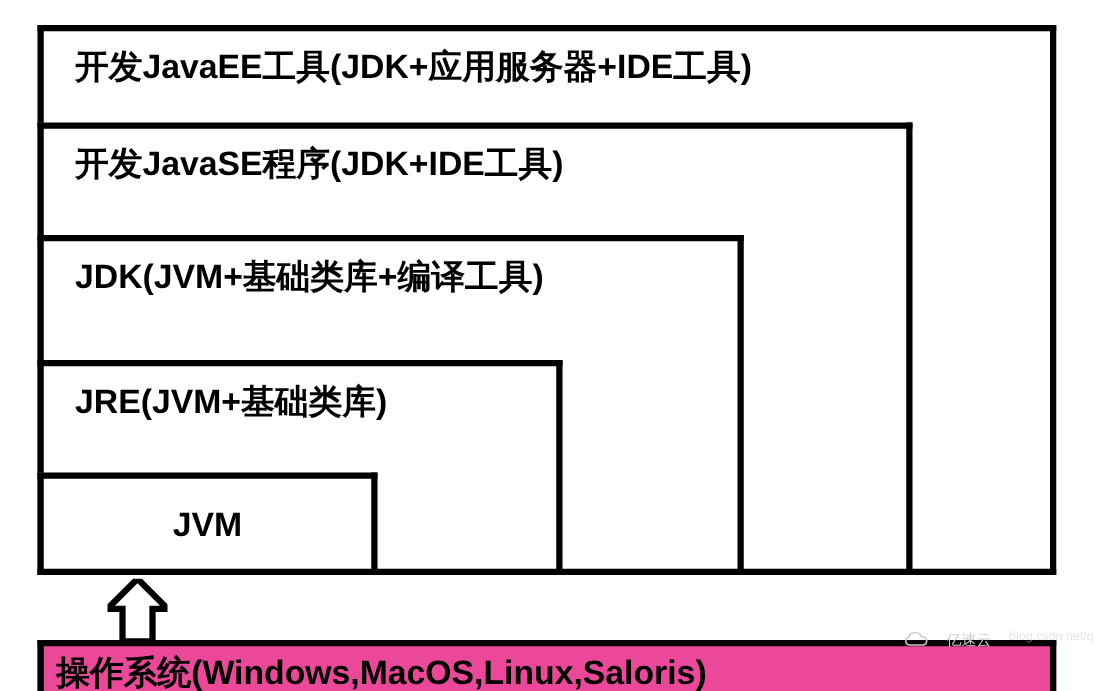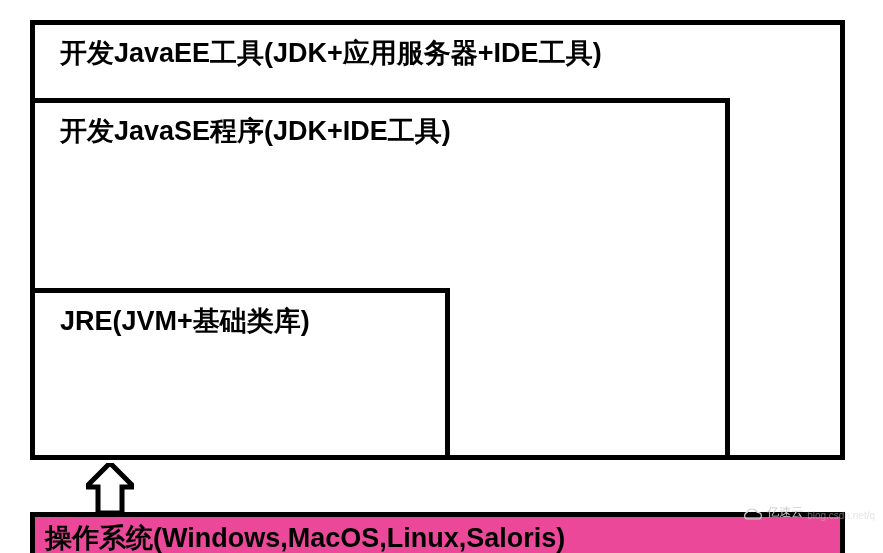--- a/index.html
+++ b/index.html
@@ -99,46 +99,52 @@
       color: #000;
     }
     .watermark {
       position: absolute;
       bottom: 32px;
       right: 8px;
       font-size: 12px;
       color: #ccc;
       font-family: Arial, sans-serif;
       display: flex;
-      align-items: flex-end;
-      gap: 4px;
+      align-items: flex-start;
+      gap: 14px;
     }
     .watermark-icon {
       width: 20px;
       height: 14px;
     }
   </style>
 </head>
 <body>
 
 <div class="container">
 
   <div class="layer layer-1">
     <span>开发JavaEE工具(JDK+应用服务器+IDE工具)</span>
   </div>
 
   <div class="layer layer-2">
     <span>开发JavaSE程序(JDK+IDE工具)</span>
   </div>
 
+  <div class="layer layer-3">
+    <span>JDK(JVM+基础类库+编译工具)</span>
+  </div>
 
   <div class="layer layer-4">
     <span>JRE(JVM+基础类库)</span>
   </div>
 
+  <div class="layer layer-5">
+    <span>JVM</span>
+  </div>
 
   <div class="shared-bottom"></div>
 
   <div class="arrow">
     <svg viewBox="0 0 48 50">
       <polygon points="24,0 48,24 36,24 36,50 12,50 12,24 0,24" fill="#fff" stroke="#000" stroke-width="5" stroke-linejoin="miter"></polygon>
     </svg>
   </div>
 
   <div class="os-layer">

